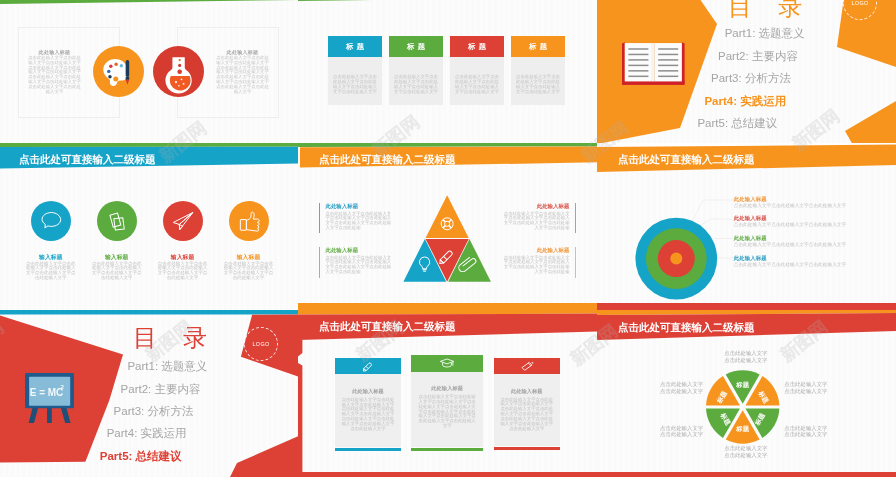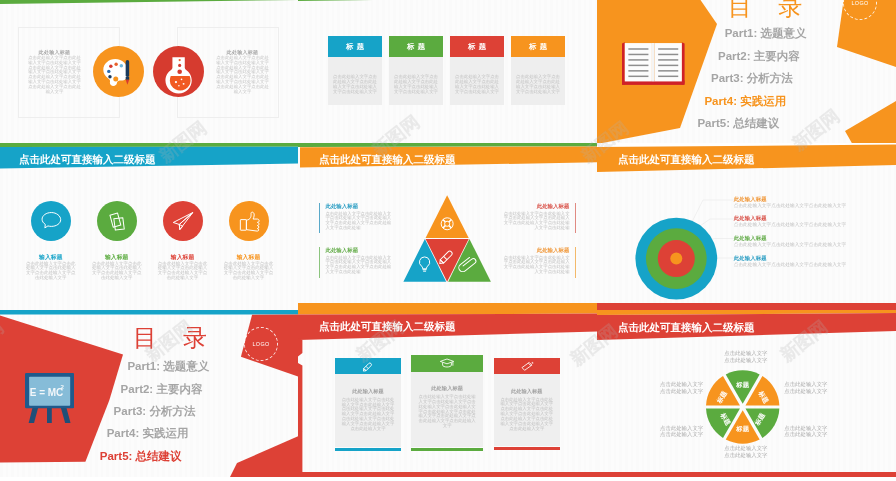--- a/index.html
+++ b/index.html
@@ -18,21 +18,21 @@
 
   
   .s2card{position:absolute;}
   .s2head{height:21px;display:flex;align-items:center;justify-content:center;
           color:#fff;font-weight:bold;font-size:7.4px;letter-spacing:3.4px;text-indent:3.4px;}
   .s2body{height:47.5px;background:#eeeeee;padding:17px 3px 0 3px;box-sizing:border-box;
           font-size:4.4px;color:#c2c2c2;line-height:5px;text-align:center;}
 
   
   .toc-title{position:absolute;font-size:24px;font-weight:normal;letter-spacing:9.7px;white-space:nowrap;line-height:1;}
-  .toc-item{position:absolute;font-size:11.5px;color:#a5a5a5;white-space:nowrap;letter-spacing:0px;font-weight:700;}
+  .toc-item{position:absolute;font-size:11.5px;color:#a5a5a5;white-space:nowrap;letter-spacing:0px;font-weight:400;}
   .toc-item.active{font-weight:bold;}
   .logo-c{position:absolute;border-radius:50%;display:flex;align-items:center;
           justify-content:center;font-size:5.4px;color:#fff;letter-spacing:.4px;}
   .hbtext{position:absolute;color:#fff;font-weight:bold;letter-spacing:0px;font-size:10.5px;white-space:nowrap;font-family:"DejaVu Serif",serif;}
   .s4t{position:absolute;font-size:5.8px;font-weight:bold;text-align:center;letter-spacing:.1px;}
   .s4b{position:absolute;font-size:4.5px;color:#c0c0c0;text-align:center;line-height:4.9px;}
 
   
   .s5t{position:absolute;font-size:5.4px;font-weight:bold;letter-spacing:.1px;white-space:nowrap;}
   .s5b{position:absolute;font-size:4.4px;color:#c0c0c0;line-height:4.65px;}

